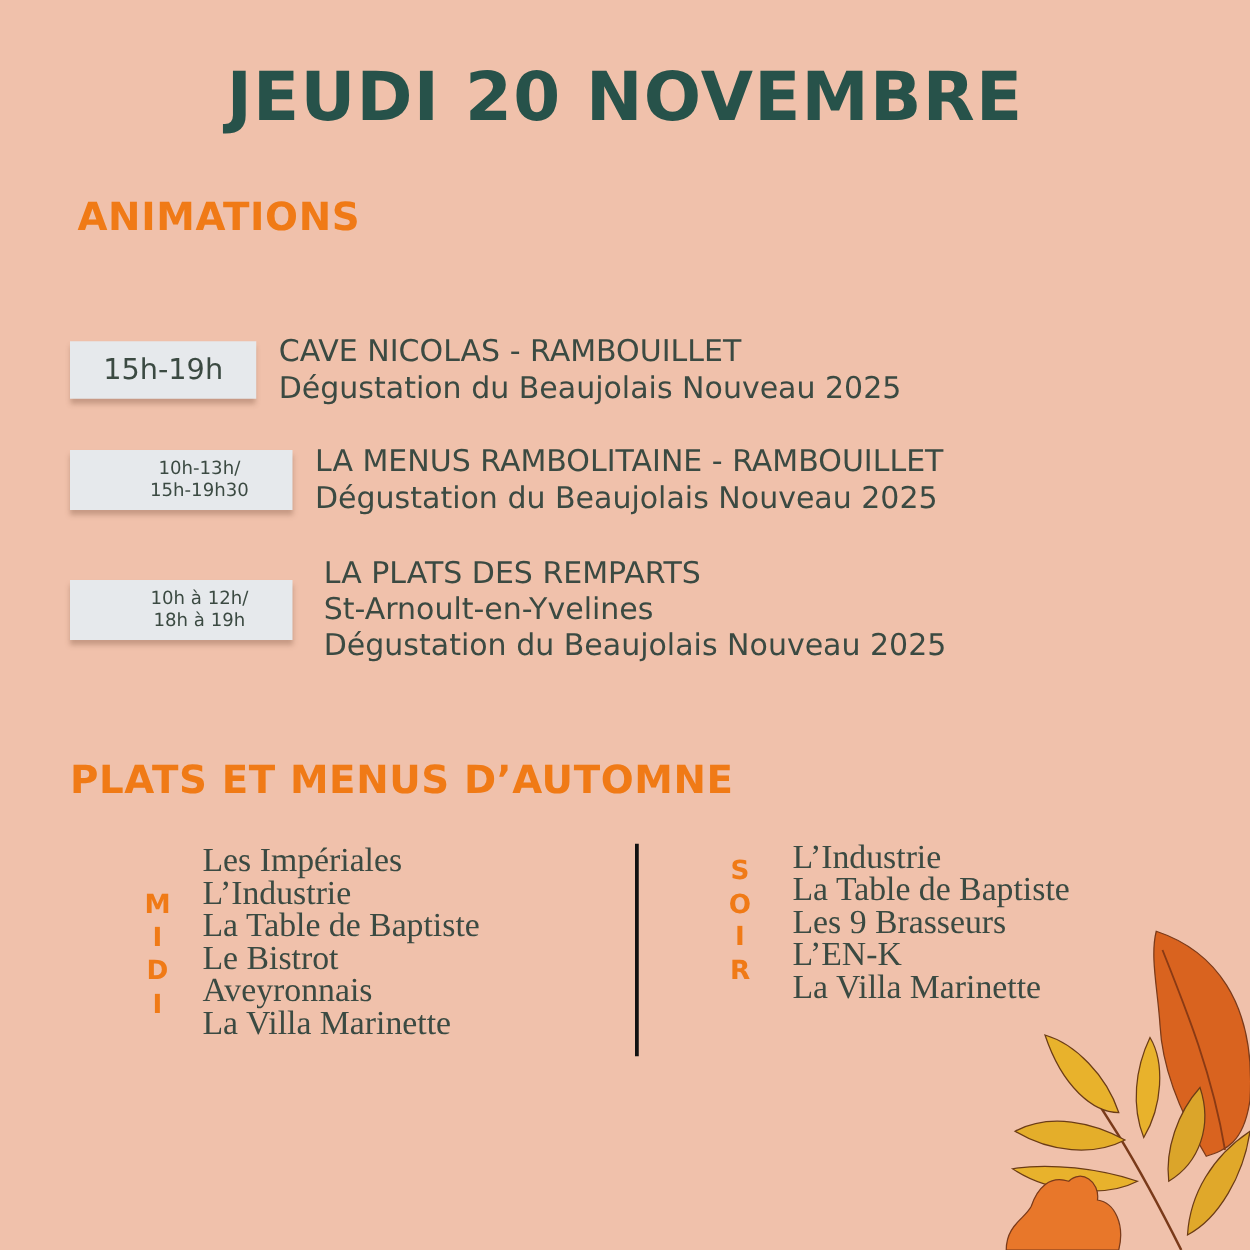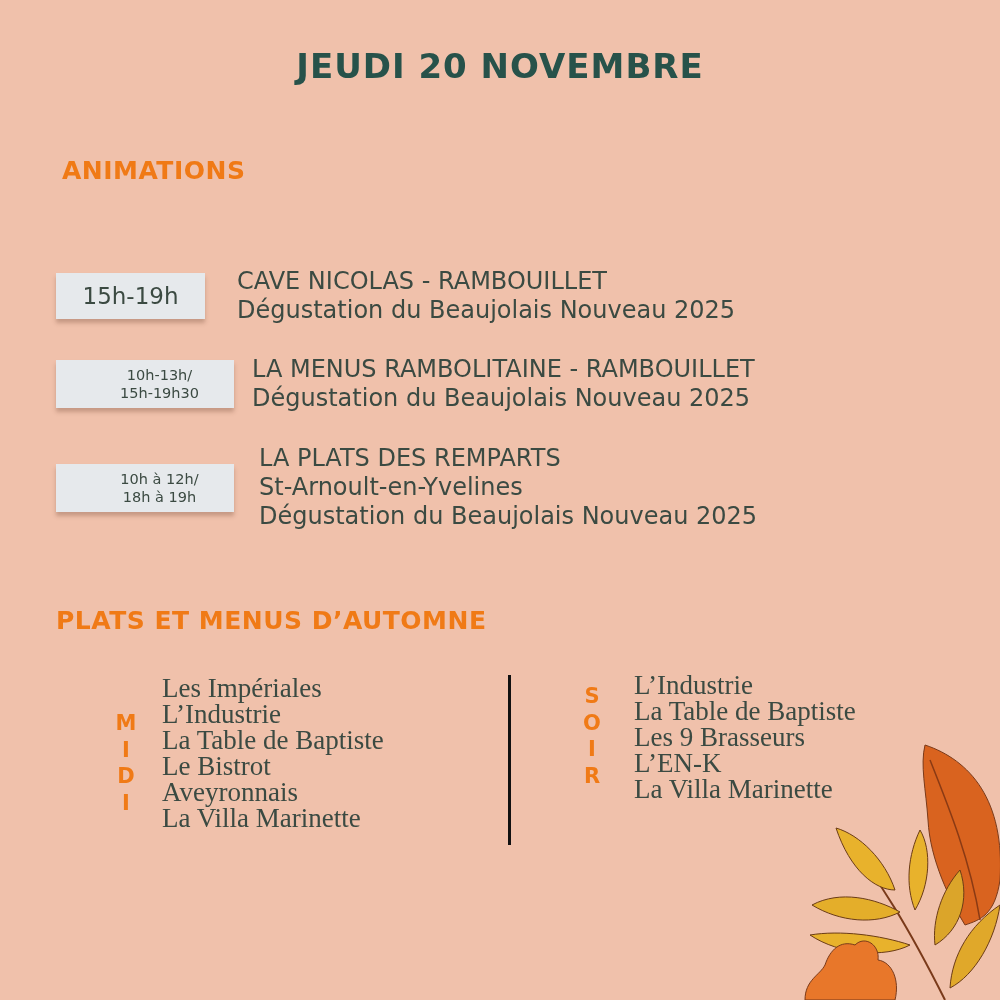--- a/index.html
+++ b/index.html
@@ -5,46 +5,46 @@
     html, body { margin:0; padding:0; }
     body {
       width:1000px; height:1000px; overflow:hidden; position:relative;
       background:#f0c1ab;
       font-family:"Liberation Sans", sans-serif;
       color:#3b4a42;
     }
     .title {
       position:absolute; left:0; top:46px; width:1000px; text-align:center;
       font-family:"DejaVu Sans", sans-serif; font-weight:bold;
-      font-size:34px; color:#27524a; letter-spacing:1px;
+      font-size:54px; color:#27524a; letter-spacing:1px;
     }
     .section-heading {
       position:absolute; font-family:"DejaVu Sans", sans-serif; font-weight:bold;
-      color:#f07a16; font-size:25px; letter-spacing:0.5px;
+      color:#f07a16; font-size:31px; letter-spacing:0.5px;
     }
     .h-anim { left:62px; top:156px; }
     .h-plats { left:56px; top:606px; }
 
     .event { position:absolute; left:56px; display:flex; align-items:center; }
     .time-badge {
       width:149px; background:#e6e9ec; color:#3b4a42;
       display:flex; align-items:center; justify-content:center; text-align:center;
       box-shadow:0 4px 4px rgba(120,80,60,0.35);
       font-family:"DejaVu Sans", sans-serif;
     }
     .time-badge.big { height:46px; font-size:23px; }
     .time-badge.small { height:48px; font-size:14.5px; line-height:18px;padding-left:29px; }
     .time-badge span { display:block; }
     .event-text {
       margin-left:18px; font-family:"DejaVu Sans", sans-serif;
       font-size:24px; line-height:29px; color:#3b4a42; font-weight:normal;
     }
     .event-text div { white-space:nowrap; }
     .ev1 { top:267px; }
-    .ev1 .event-text { margin-left:32px; }
+    .ev1 .event-text { margin-left:18px; }
     .ev2 { top:355px; }
     .ev3 { top:444px; }
     .ev3 .event-text { margin-left:25px; }
 
     .col { position:absolute; }
     .col-list { font-family:Liberation Serif, serif; font-size:27px; line-height:26px; color:#3b4a42; }
     .col-list div { white-space:nowrap; }
     .vert-label {
       position:absolute; font-family:"DejaVu Sans", sans-serif; font-weight:bold;
       color:#f07a16; font-size:21px; line-height:26.5px; text-align:center; width:24px;

